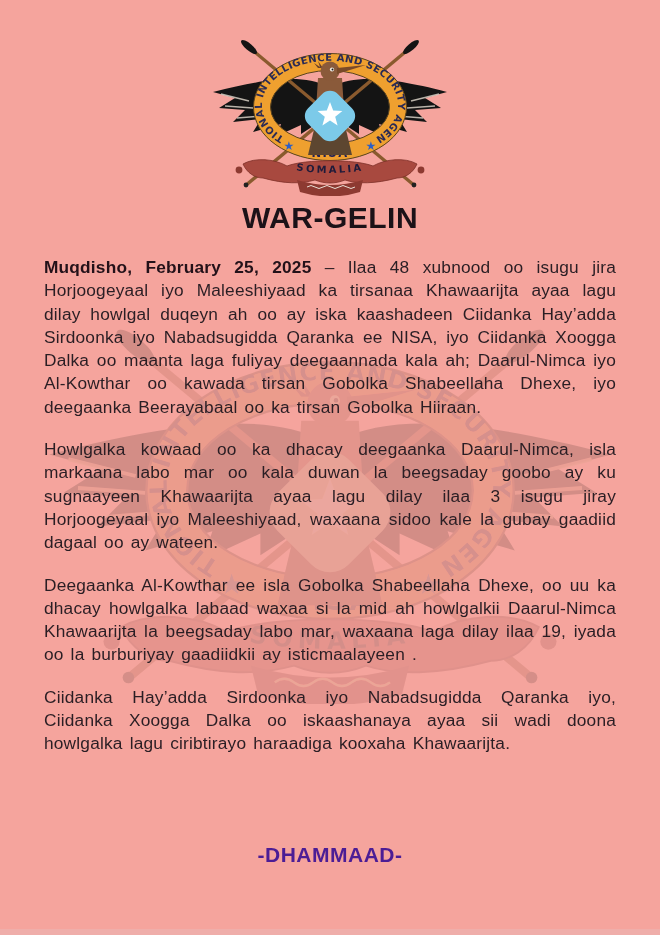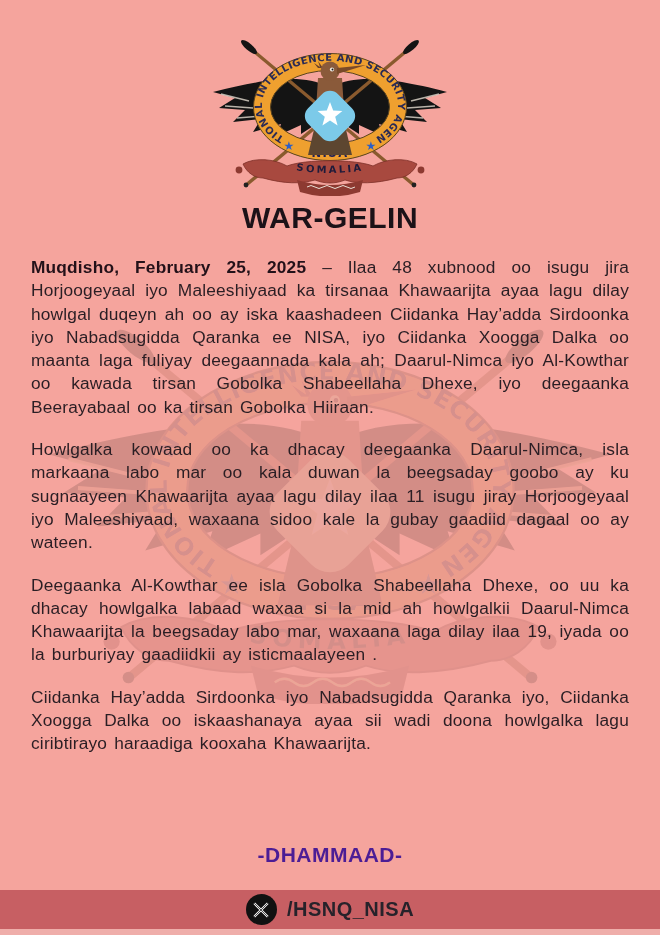--- a/index.html
+++ b/index.html
@@ -29,21 +29,21 @@
   .watermark svg{width:600px;height:408px;display:block;}
   
   .doc-title{
     position:relative;z-index:2;
     margin:4px 0 0;text-align:center;
     font-size:30px;line-height:36px;font-weight:800;
     letter-spacing:.5px;color:#1c1218;
   }
   .article{
     position:relative;z-index:1;
-    margin-top:20px;padding:0 31px;height:566px;overflow:hidden;
+    margin-top:20px;padding:0 44px;height:566px;overflow:hidden;
     color:#2a1e24;
     font-size:17.3px;line-height:23.3px;
     letter-spacing:.2px;word-spacing:2px;
     text-align:justify;
   }
   .article p{margin:0 0 19px;}
   .article .dateline{font-weight:700;color:#231119;}
   .end-mark{
     position:absolute;left:0;right:0;top:842px;z-index:1;
     text-align:center;font-size:21px;line-height:26px;font-weight:800;
@@ -152,33 +152,22 @@
     <svg class="logo-svg" viewBox="0 0 250 170">
         <use href="#nisa-emblem"></use>
       </svg>
   </div>
 
   <h1 class="doc-title">WAR-GELIN</h1>
 
   <div class="article">
     <p><strong class="dateline">Muqdisho, February 25, 2025</strong>
       <span>– Ilaa 48 xubnood oo isugu jira Horjoogeyaal iyo Maleeshiyaad ka tirsanaa Khawaarijta ayaa lagu dilay howlgal duqeyn ah oo ay iska kaashadeen Ciidanka Hay’adda Sirdoonka iyo Nabadsugidda Qaranka ee NISA, iyo Ciidanka Xoogga Dalka oo maanta laga fuliyay deegaannada kala ah; Daarul-Nimca iyo Al-Kowthar oo kawada tirsan Gobolka Shabeellaha Dhexe, iyo deegaanka Beerayabaal oo ka tirsan Gobolka Hiiraan.</span></p>
-    <p>Howlgalka kowaad oo ka dhacay deegaanka Daarul-Nimca, isla markaana labo mar oo kala duwan la beegsaday goobo ay ku sugnaayeen Khawaarijta ayaa lagu dilay ilaa 11 isugu jiray Horjoogeyaal iyo Maleeshiyaad, waxaana sidoo kale la gubay gaadiid dagaal oo ay wateen.</p>
+    <p>Howlgalka kowaad oo ka dhacay deegaanka Daarul-Nimca, isla markaana labo mar oo kala duwan la beegsaday goobo ay ku sugnaayeen Khawaarijta ayaa lagu dilay ilaa 3 isugu jiray Horjoogeyaal iyo Maleeshiyaad, waxaana sidoo kale la gubay gaadiid dagaal oo ay wateen.</p>
     <p>Deegaanka Al-Kowthar ee isla Gobolka Shabeellaha Dhexe, oo uu ka dhacay howlgalka labaad waxaa si la mid ah howlgalkii Daarul-Nimca Khawaarijta la beegsaday labo mar, waxaana laga dilay ilaa 19, iyada oo la burburiyay gaadiidkii ay isticmaalayeen .</p>
     <p>Ciidanka Hay’adda Sirdoonka iyo Nabadsugidda Qaranka iyo, Ciidanka Xoogga Dalka oo  iskaashanaya ayaa sii wadi doona howlgalka lagu ciribtirayo haraadiga kooxaha Khawaarijta.</p>
   </div>
 
   <div class="end-mark">-DHAMMAAD-</div>
 
-  <div class="footer-bar">
-    <div class="social">
-      <span class="x-badge">
-        <svg width="18" height="18" viewBox="0 0 20 20">
-          <path d="M2.5 2.5 L17.5 17.5 M17.5 2.5 L2.5 17.5" stroke="#f4f4f4" stroke-width="2.6" fill="none"></path>
-          <path d="M2.5 2.5 L17.5 17.5 M17.5 2.5 L2.5 17.5" stroke="#111" stroke-width="0.8" fill="none"></path>
-        </svg>
-      </span>
-      <span class="handle">/HSNQ_NISA</span>
-    </div>
-  </div>
   <div class="footer-strip"></div>
 
 </div>
 
 </body></html>

